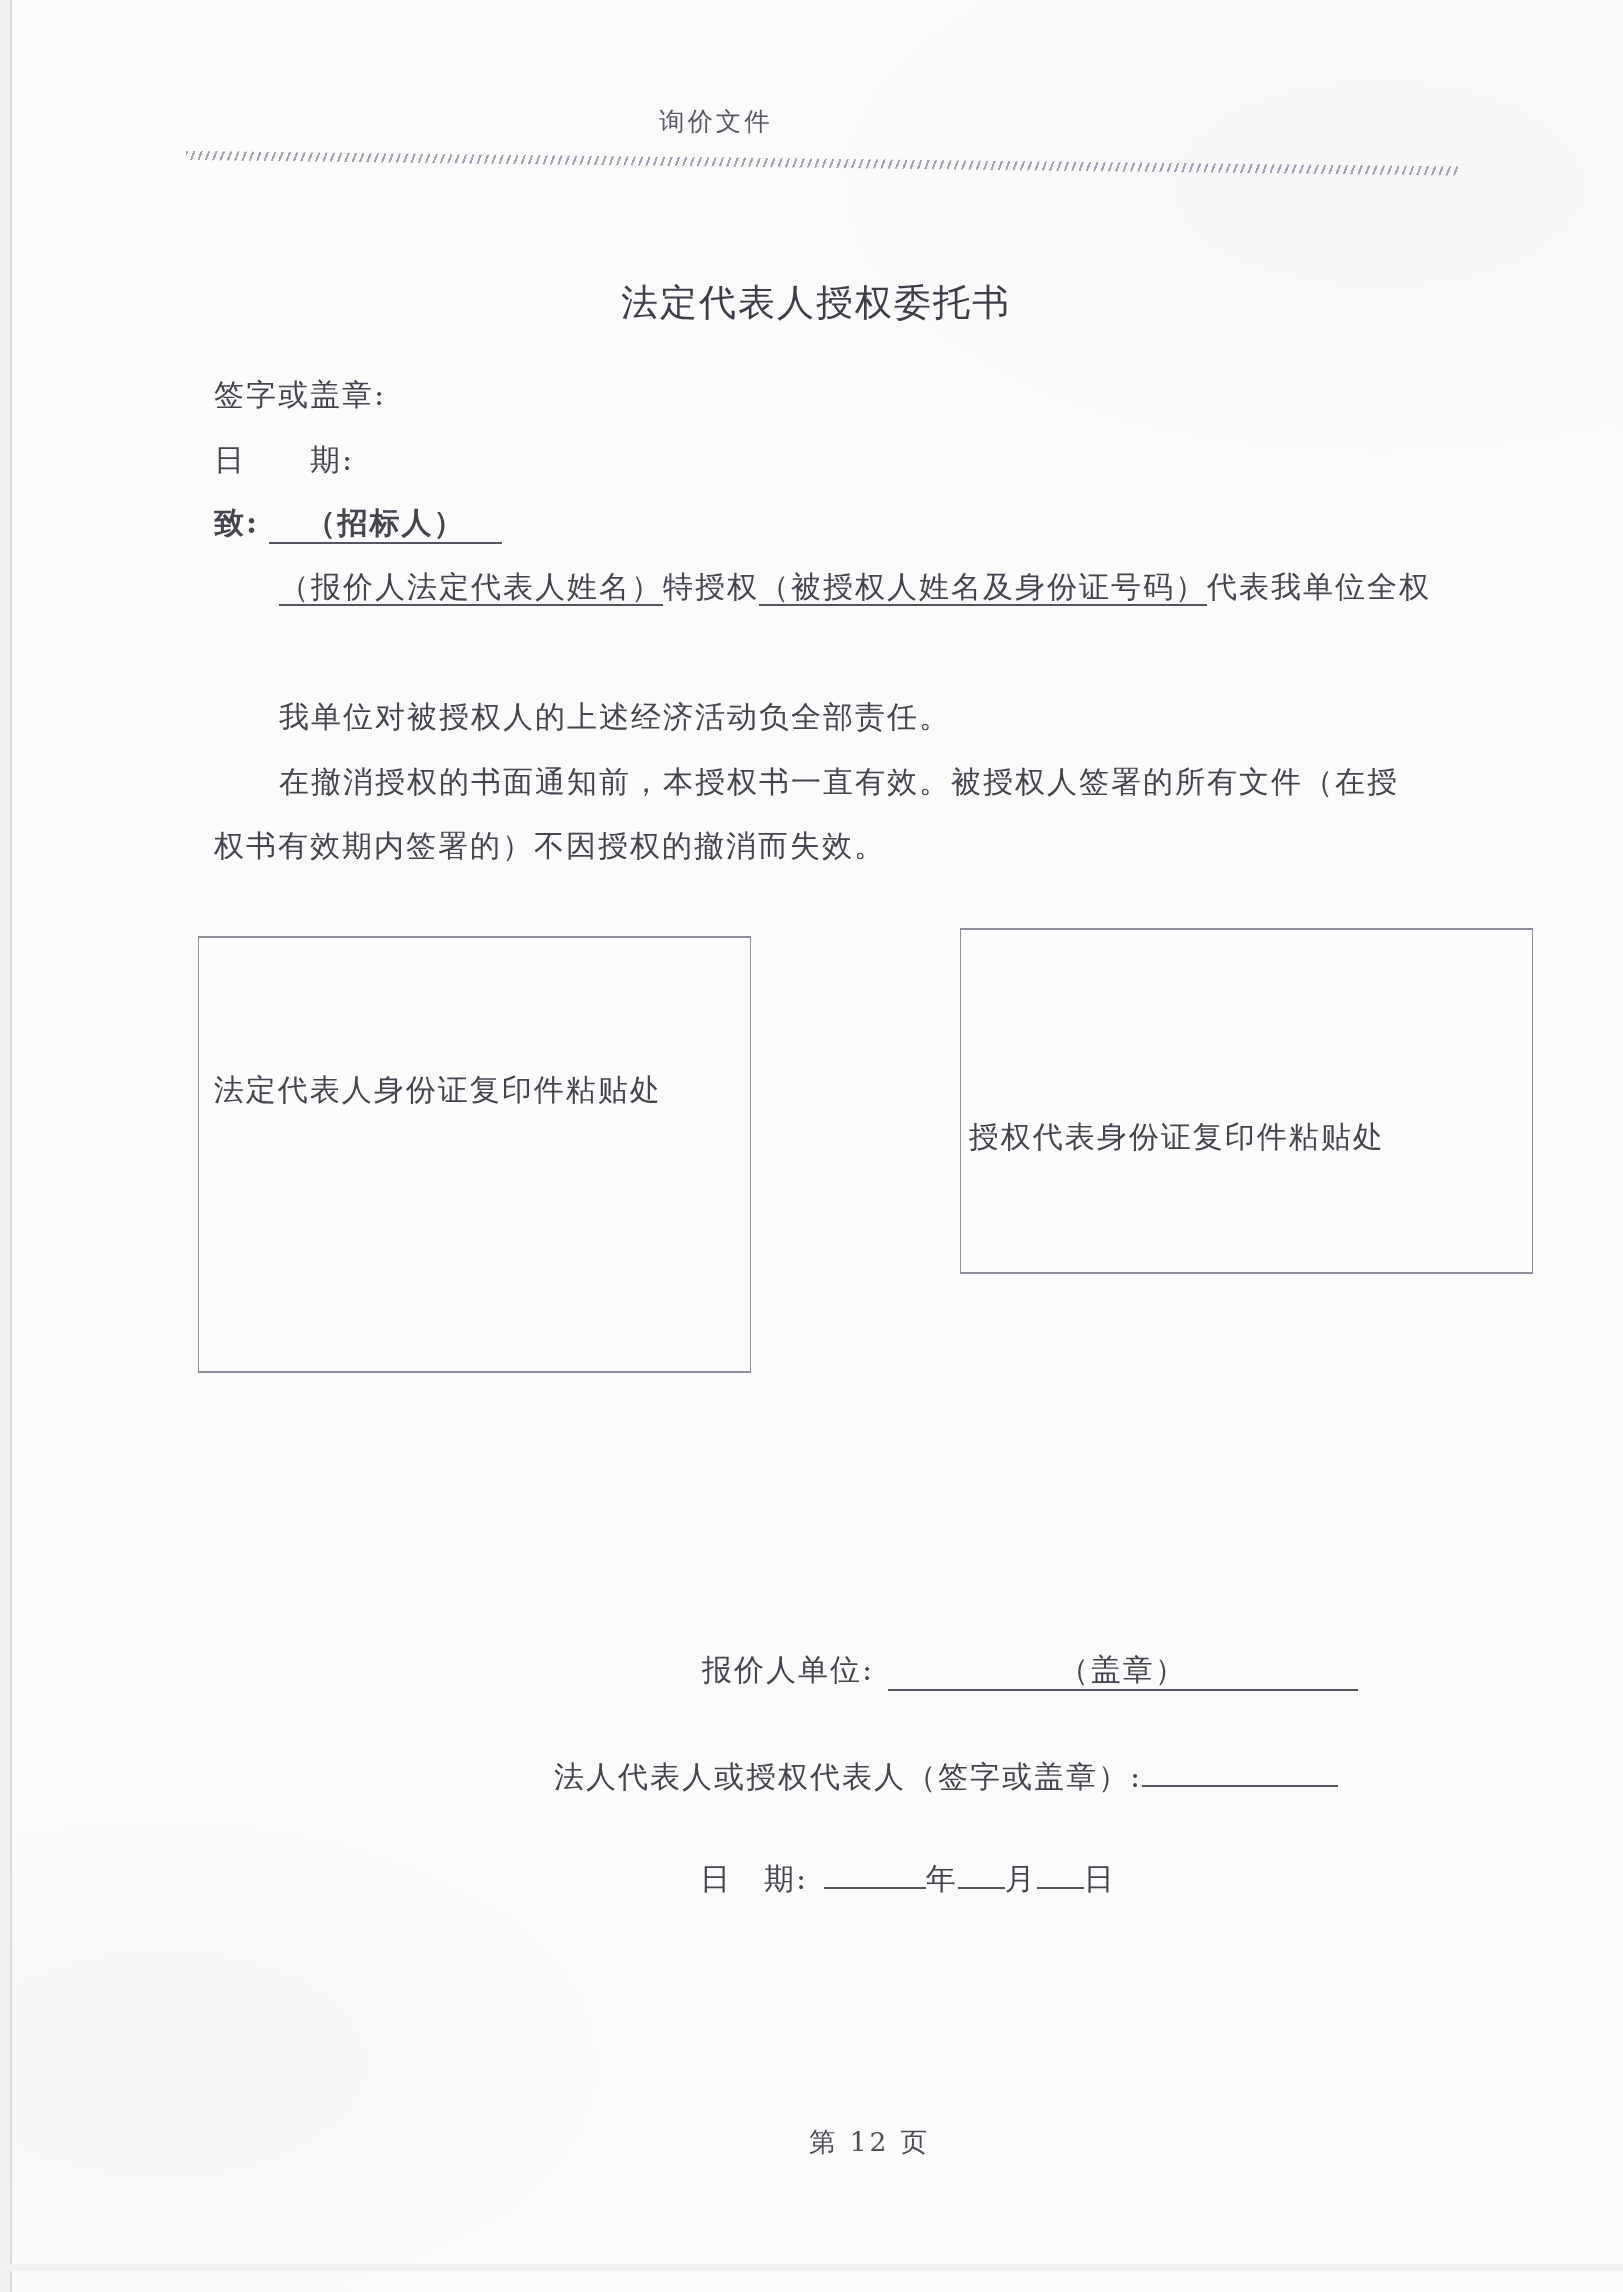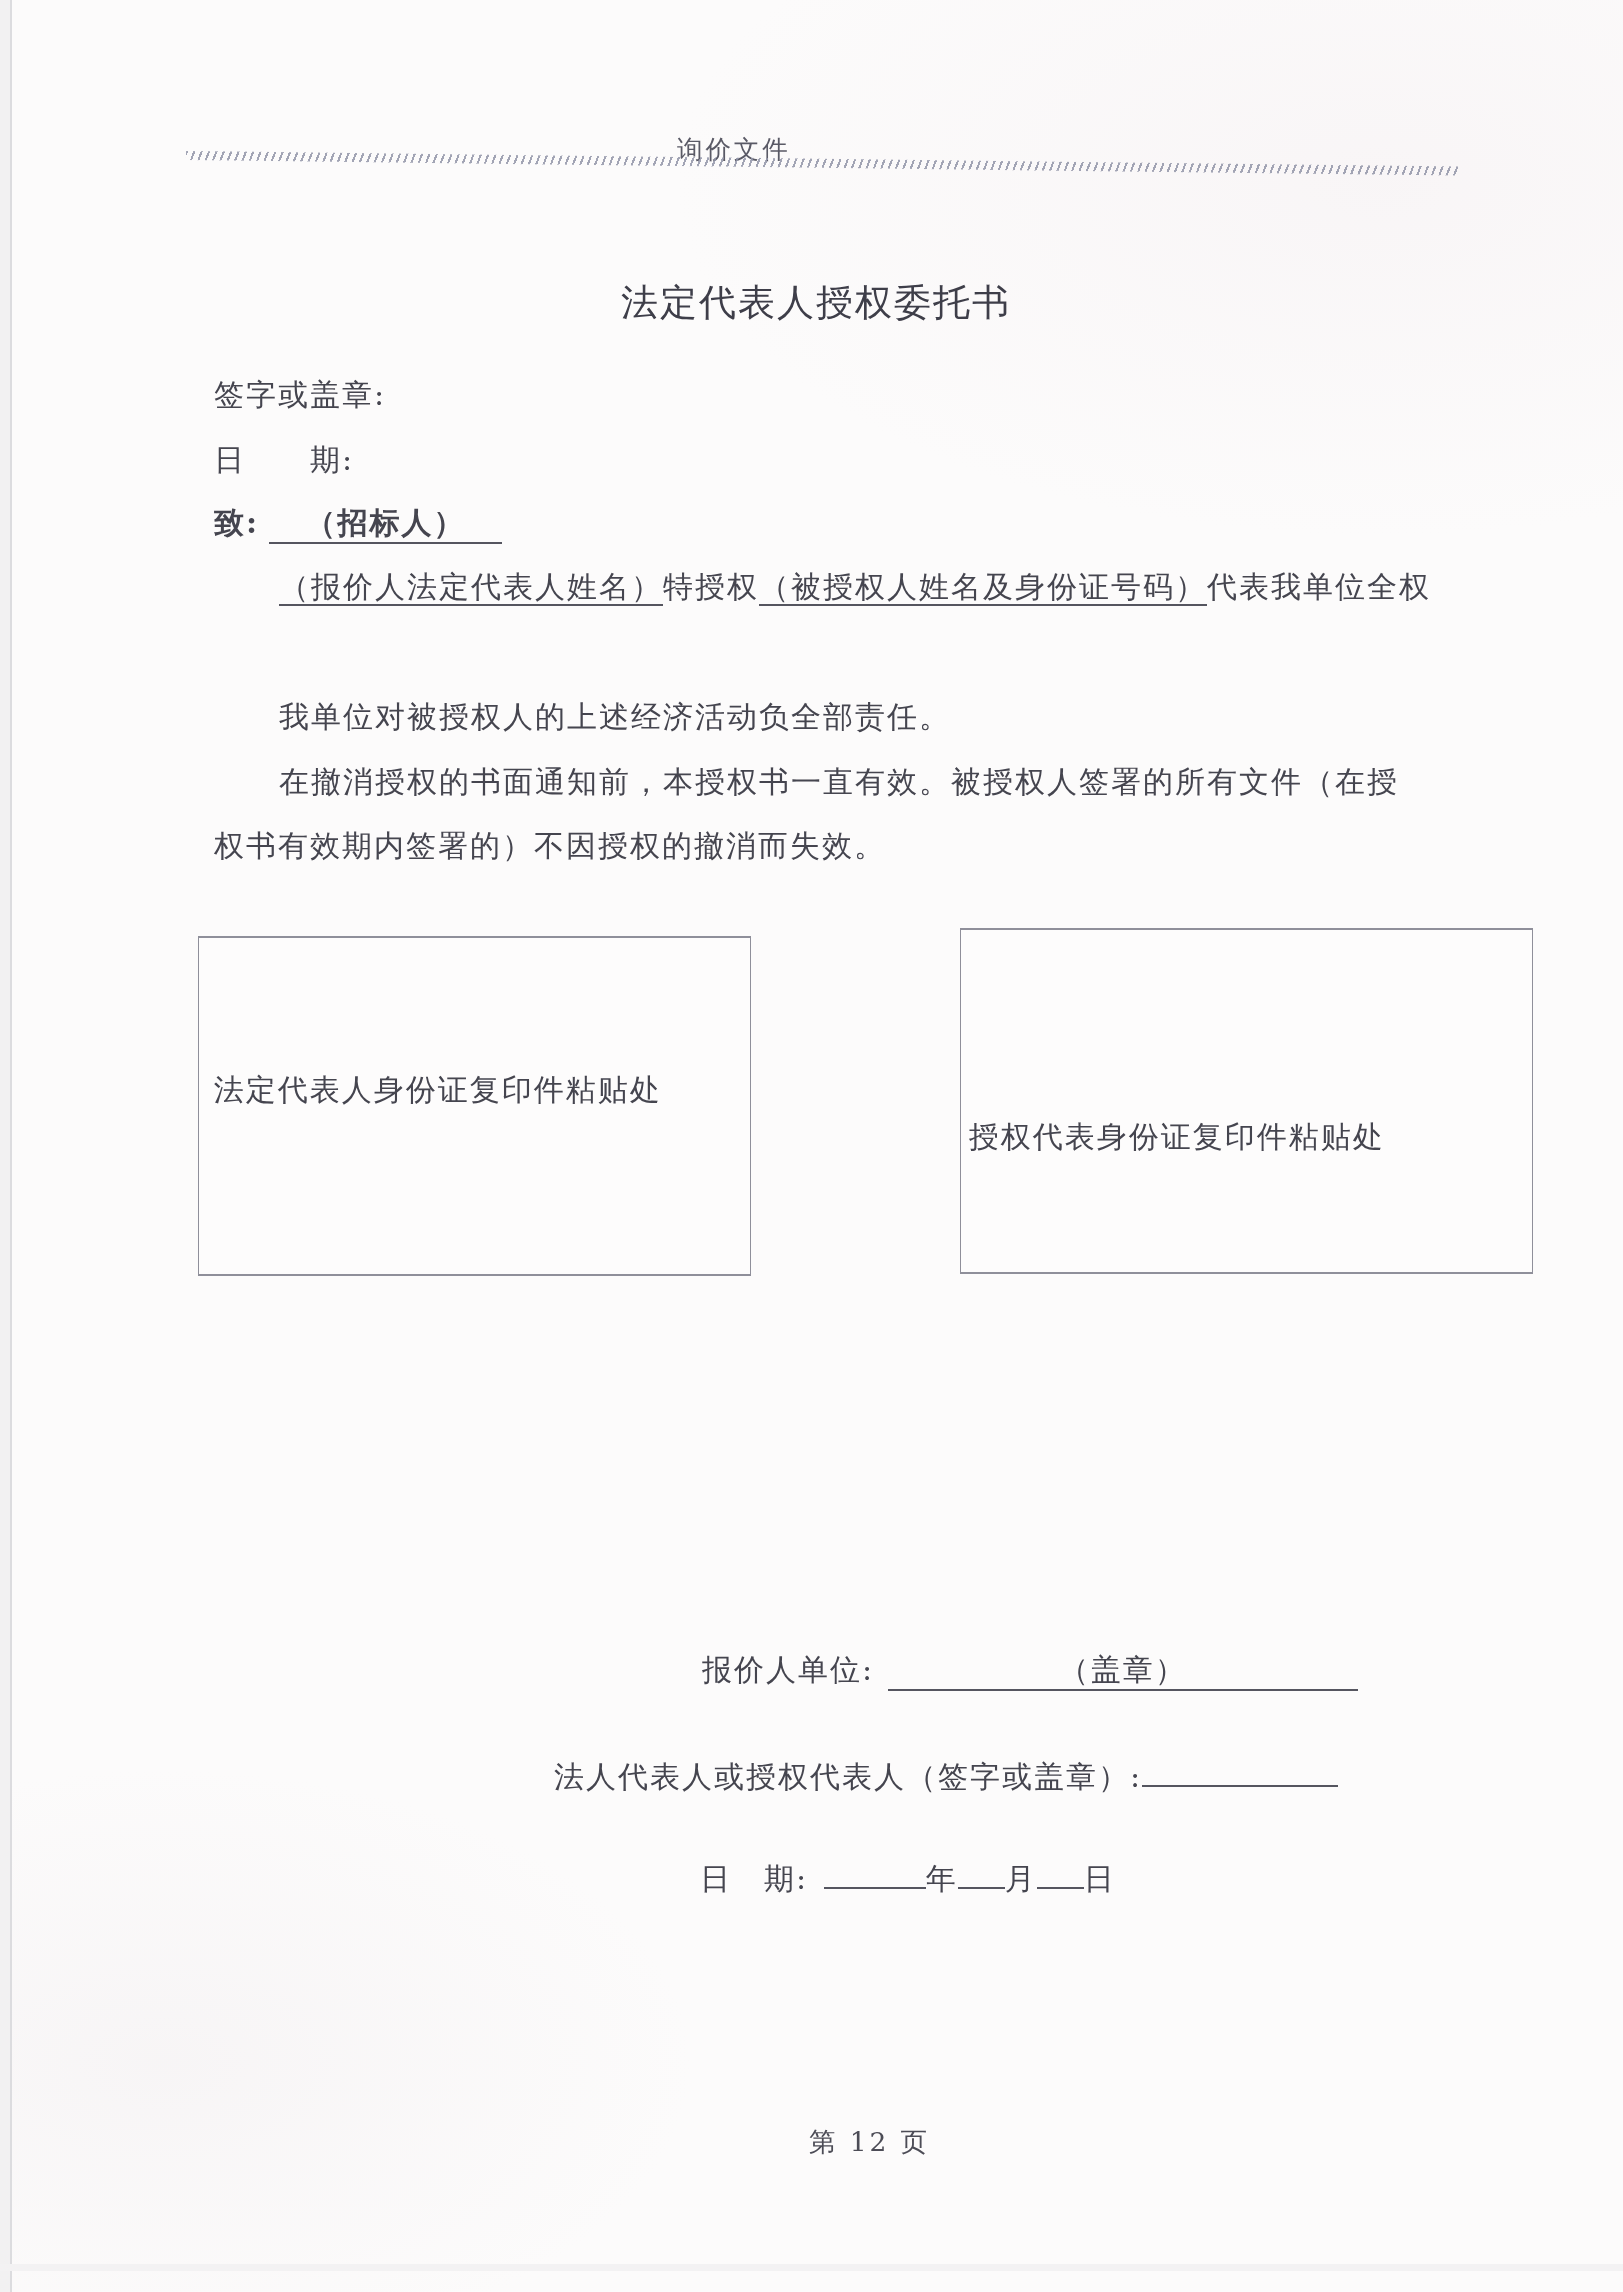--- a/index.html
+++ b/index.html
@@ -22,42 +22,42 @@
       var(--paper);
     color:var(--ink);
     overflow:hidden;
   }
   .scan-left-strip{position:absolute;left:0;top:0;width:9.8px;height:100%;background:#f2f1f2;}
   .scan-left-line{position:absolute;left:9.8px;top:0;width:2px;height:100%;background:#dcdcdf;}
   .scan-bottom-band{position:absolute;left:0;top:2264px;width:100%;height:6.9px;background:#f3f2f3;}
 
   .txt{position:absolute;white-space:nowrap;letter-spacing:2px;font-size:30px;line-height:1.25;color:var(--ink);}
 
-  .doc-header{left:677px;top:106px;font-size:25.5px;letter-spacing:2.9px;color:#5a5a66;margin-top:28px;}
+  .doc-header{left:659px;top:106px;font-size:25.5px;letter-spacing:2.9px;color:#5a5a66;}
   .hatch{
     position:absolute;left:186px;top:151px;width:1274px;height:8.8px;
     background:repeating-linear-gradient(110deg,var(--hatch) 0 2px,rgba(0,0,0,0) 2px 6.9px);
     transform:rotate(0.7deg);transform-origin:left center;opacity:.85;
   }
 
   .doc-title{left:621px;top:280px;font-size:37px;letter-spacing:2px;font-weight:normal;color:#3e3e49;}
 
   .u{border-bottom:2px solid var(--ink-light);}
   .blank{display:inline-block;border-bottom:2px solid var(--ink-light);}
 
   .to-line .blank-to{width:233px;text-align:center;}
 
   .paste-box{
     position:absolute;
     border:1px solid var(--box-border);
     box-shadow:inset 0 3.9px 0 -2.9px var(--box-border), inset 0 -3.9px 0 -2.9px var(--box-border);
     background:rgba(255,255,255,.35);
   }
   .paste-box .box-label{position:absolute;font-size:30px;letter-spacing:2px;white-space:nowrap;color:var(--ink);}
-  .box-legal{left:198px;top:936px;width:553px;height:340px;text-align:center;}
+  .box-legal{left:198px;top:936px;width:553px;height:437px;text-align:center;}
   .box-legal .box-label{left:14.7px;top:133px;}
   .box-auth{left:960px;top:928px;width:573px;height:346px;}
   .box-auth .box-label{left:7.8px;top:188px;}
 
   .sig-quoter{left:702px;top:1651px;}
   .sig-quoter .blank-seal{width:470px;text-align:center;}
   .sig-rep{left:554px;top:1758px;}
   .sig-rep .blank-sign{width:196px;}
   .sig-date{left:700px;top:1860px;}
   .sig-date .blank-year{width:102px;}

